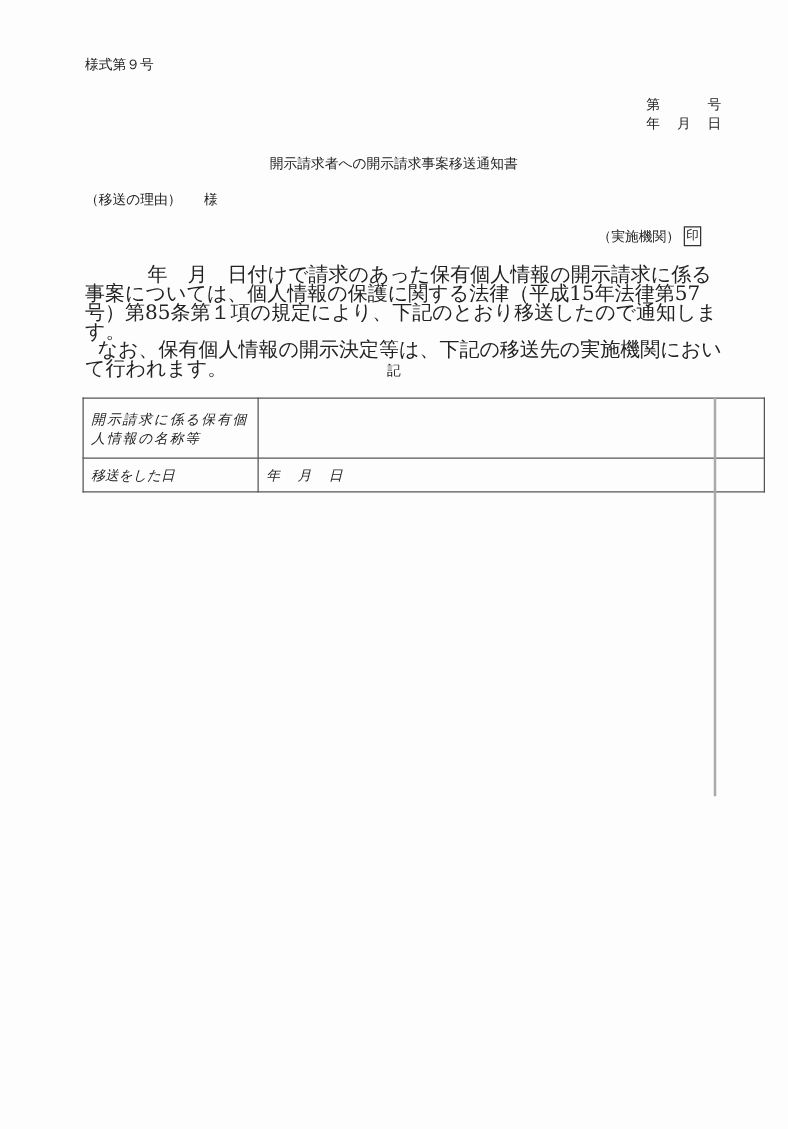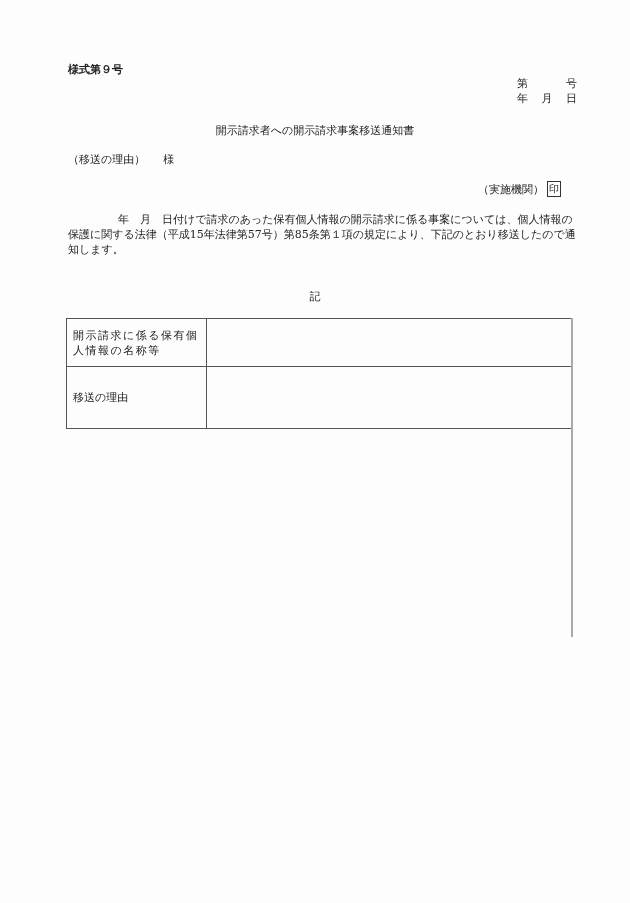--- a/index.html
+++ b/index.html
@@ -1,35 +1,35 @@
 <!DOCTYPE html>
 <html><head>
 <meta charset="utf-8">
 <style>
   html, body { margin:0; padding:0; }
   body {
     width:630px; height:903px; background:#fdfdfd; position:relative; overflow:hidden;
     font-family:"DejaVu Serif", "Liberation Serif", serif; color:#222; font-size:11px;
   }
   .abs { position:absolute; white-space:nowrap; }
-  .form-no { left:68px; top:62px; font-size:11px;font-weight:bold; }
+  .form-no { left:68px; top:44px; font-size:11px; }
   .doc-no { left:517px; top:76px; width:60px; display:flex; justify-content:space-between; }
   .doc-date { left:517px; top:91px; width:60px; display:flex; justify-content:space-between; }
   .title { left:0; width:630px; top:123px; text-align:center; font-size:11px; }
   .addressee { left:68px; top:152px; }
   .addressee .honorific { margin-left:18px; }
   .agency { left:478px; top:181px; display:flex; align-items:flex-end; }
   .seal { display:inline-block; border:1px solid #333; width:12px; height:14px; line-height:14px;
           text-align:center; font-size:10px; margin-left:3px; }
-  .body-text { left:68px; top:212px; width:512px; white-space:normal; line-height:15px; font-size:11px; }
+  .body-text { left:68px; top:212px; width:512px; white-space:normal; line-height:15px; font-size:16px; }
   .body-text p { margin:0; }
   .body-text .p1 { text-indent:50px; }
   .body-text .p2 { text-indent:10px; }
   .ki { left:0; width:630px; top:289px; text-align:center; }
-  table.rec { position:absolute; left:66px; top:318px; width:506px; border-collapse:collapse; }
+  table.rec { position:absolute; left:66px; top:318px; width:546px; border-collapse:collapse;font-style:italic; }
   table.rec td { border:1px solid #555; padding:0 6px; vertical-align:middle; font-size:11px; }
   table.rec td.lbl { width:127px; line-height:15px; }
   table.rec td.lbl.spread { letter-spacing:1.5px; }
   .r1 td { height:47px; }
   .r2 td { height:26px; }
   .r3 td { height:61px; }
   .r4 td { height:180px; }
   .date-val { padding-left:46px; word-spacing:0; }
   .date-val span { margin-right:14px; }
   .rborder { position:absolute; left:571px; top:318px; width:2px; height:319px; background:#aaa; }
@@ -55,29 +55,32 @@
   <span>（移送の理由）</span><span class="honorific">様</span>
 </div>
 
 <div class="abs agency">
   <span>（実施機関）</span>
   <span class="seal">印</span>
 </div>
 
 <div class="abs body-text">
   <p class="p1">年　月　日付けで請求のあった保有個人情報の開示請求に係る事案については、個人情報の保護に関する法律（平成15年法律第57号）第85条第１項の規定により、下記のとおり移送したので通知します。</p>
+  <p class="p2">なお、保有個人情報の開示決定等は、下記の移送先の実施機関において行われます。</p>
 </div>
 
 <div class="abs ki">記</div>
 
 <table class="rec">
   <tbody>
       <tr class="r1">
     <td class="lbl spread">開示請求に係る保有個人情報の名称等</td>
     <td></td>
   </tr>
-  <tr class="r3">
-    <td class="lbl">移送の理由</td>
-    <td></td>
+  <tr class="r2">
+    <td class="lbl">移送をした日</td>
+    <td class="date-val">
+      <span>年</span><span>月</span><span>日</span>
+    </td>
   </tr>
 </tbody>
   </table>
 <div class="rborder"></div>
 
 </body></html>

